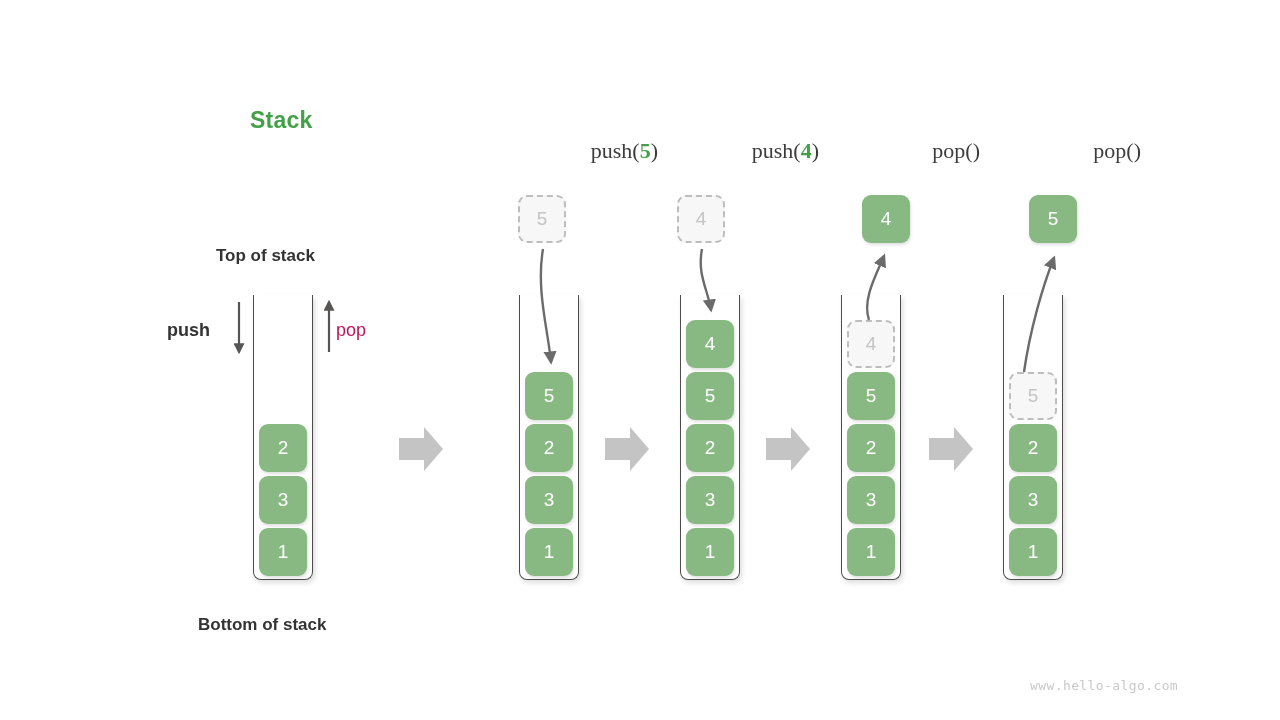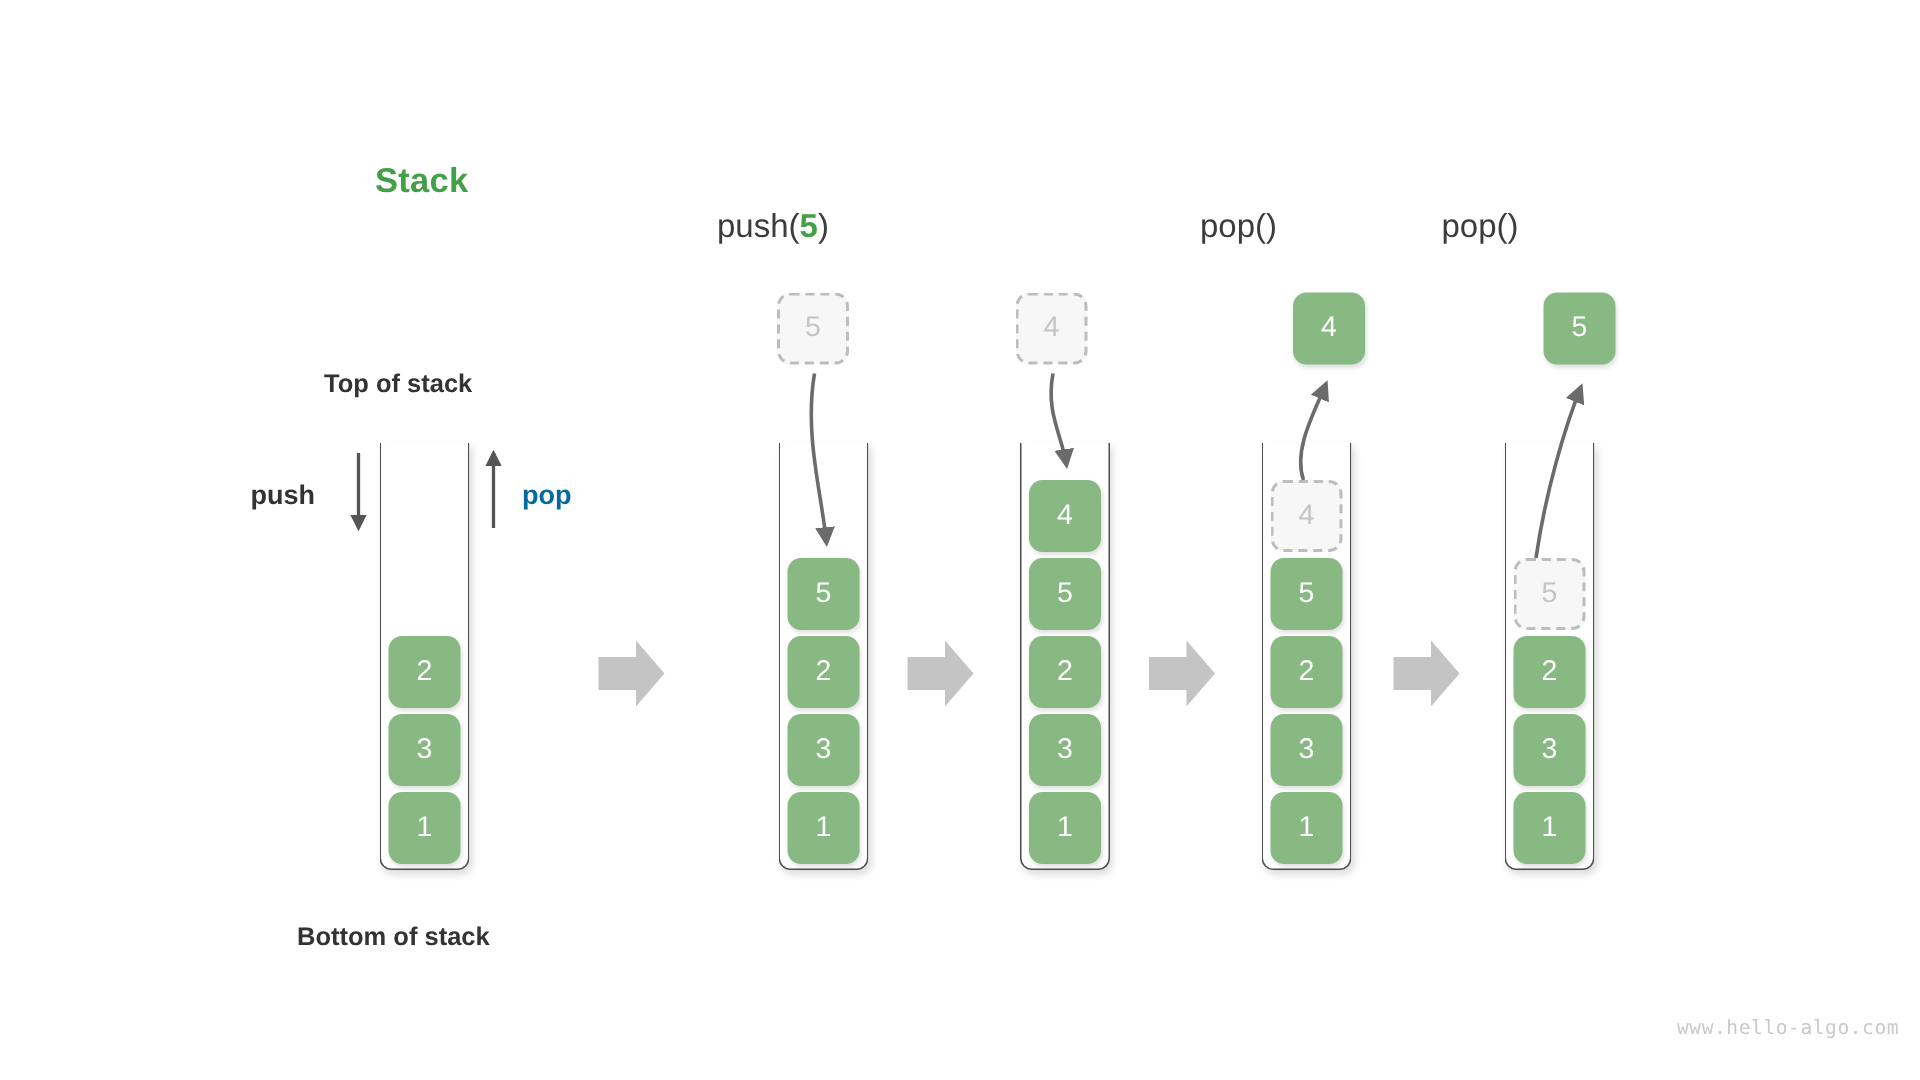--- a/index.html
+++ b/index.html
@@ -55,42 +55,42 @@
     position: absolute;
     left: 167px;
     top: 320px;
     font-size: 18px;
     font-weight: bold;
     color: #333333;
   }
 
   .label-pop {
     position: absolute;
-    left: 348px;
+    left: 336px;
     top: 320px;
     font-size: 18px;
-    font-weight: bold;
-    color: #0369a1;
+    font-weight: normal;
+    color: #be185d;
   }
 
   .op-header {
     position: absolute;
     top: 138px;
     width: 180px;
-    text-align: left;
-    font-family: Liberation Sans, sans-serif;
+    text-align: right;
+    font-family: Liberation Serif, serif;
     font-size: 22px;
     color: #3c3c3c;
     white-space: nowrap;
   }
   .op-header .arg { color: #43a047; font-weight: bold; }
 
   .watermark {
     position: absolute;
-    left: 1118px;
+    left: 1030px;
     top: 678px;
     font-family: "DejaVu Sans Mono", "Liberation Mono", monospace;
     font-size: 13px;
     color: #c9c9c9;
     letter-spacing: .4px;
   }
 
   
   .tube {
     position: absolute;
@@ -144,20 +144,23 @@
 <div id="canvas">
 
   <div class="title-stack">Stack</div>
   <div class="label-top">Top of stack</div>
   <div class="label-bottom">Bottom of stack</div>
   <div class="label-push">push</div>
   <div class="label-pop">pop</div>
 
   <div class="op-header" style="left:478px">
     <span>push(</span><span class="arg">5</span><span>)</span>
+  </div>
+  <div class="op-header" style="left:639px">
+    <span>push(</span><span class="arg">4</span><span>)</span>
   </div>
   <div class="op-header" style="left:800px">
     <span>pop(</span><span class="arg"></span><span>)</span>
   </div>
   <div class="op-header" style="left:961px">
     <span>pop(</span><span class="arg"></span><span>)</span>
   </div>
 
   <div class="tube" style="left:253px; top:295px; height:285px;"></div>
   <div class="box filled" style="left:259px; top:424px;">2</div>

